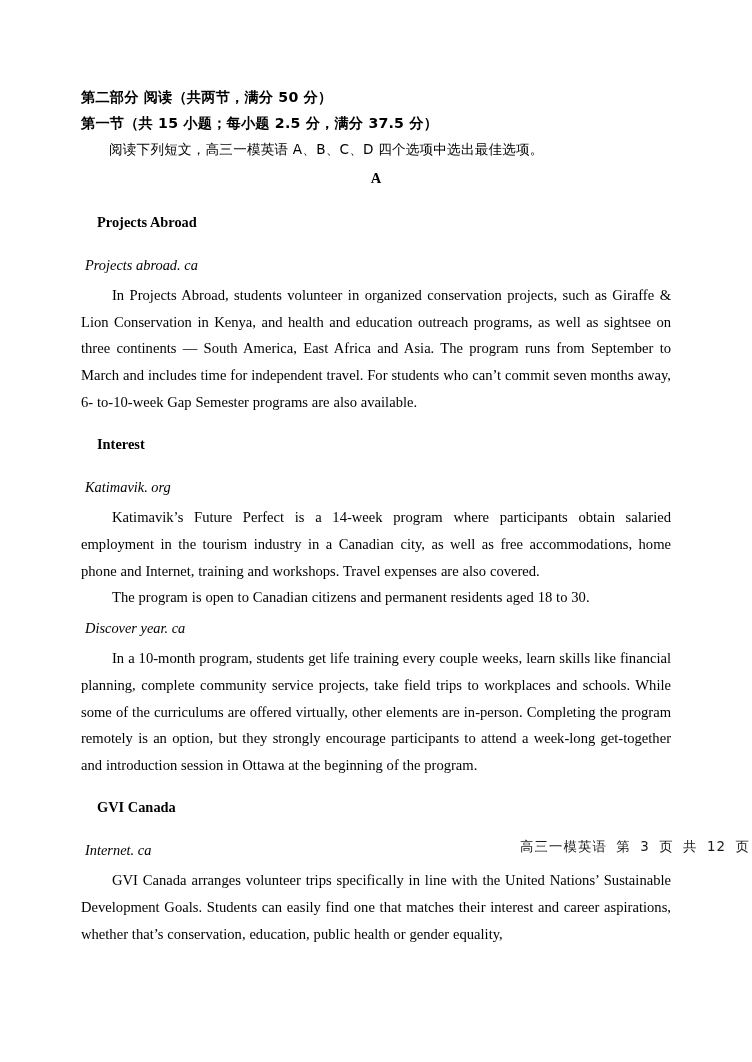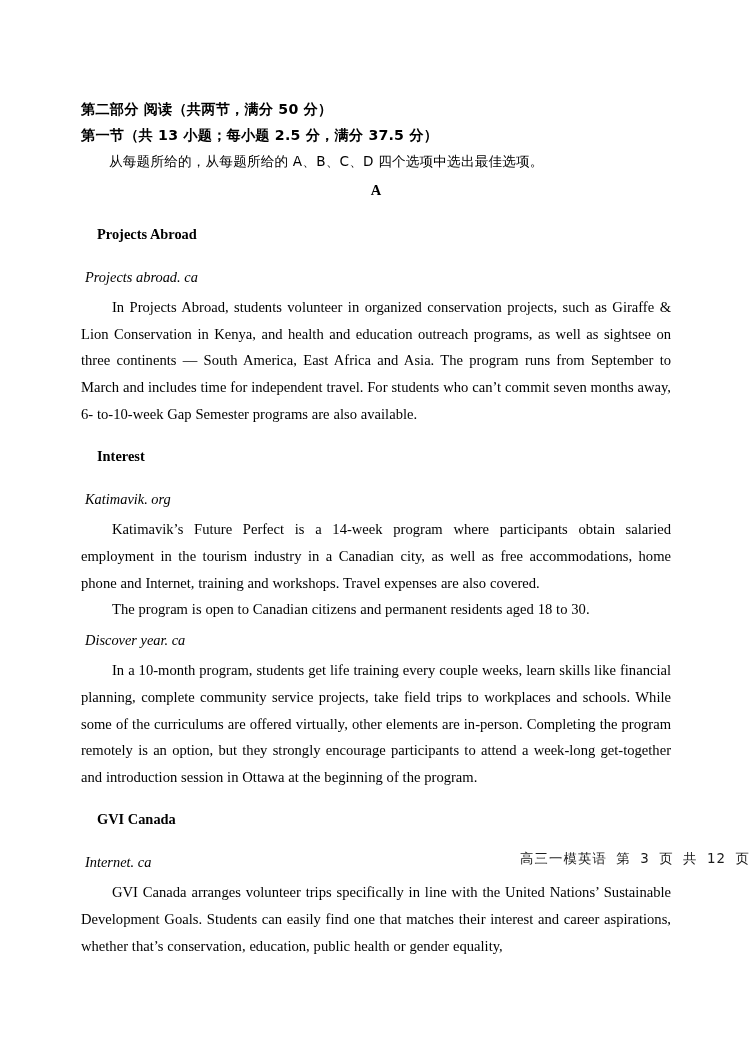--- a/index.html
+++ b/index.html
@@ -14,21 +14,21 @@
     position: relative;
     overflow: hidden;
     font-family: "Liberation Serif", "DejaVu Serif", serif;
     color: #000000;
     -webkit-font-smoothing: antialiased;
   }
 
   .page {
     position: absolute;
     left: 0;
-    top: 12px;
+    top: 0;
     width: 752px;
     height: 916px;
     background: #ffffff;
   }
 
   
   .content {
     position: absolute;
     left: 81px;
     top: 84px;
@@ -104,23 +104,23 @@
 </style>
 </head>
 <body>
 
 <div class="page">
 
   <div class="content">
 
     <div class="cn-heading">第二部分 阅读（共两节，满分 50 分）</div>
 
-    <div class="cn-heading">第一节（共 13 小题；每小题 2.5 分，满分 37.5 分）</div>
+    <div class="cn-heading">第一节（共 15 小题；每小题 2.5 分，满分 37.5 分）</div>
 
-    <div class="cn-instruction">从每题所给的，从每题所给的 A、B、C、D 四个选项中选出最佳选项。</div>
+    <div class="cn-instruction">阅读下列短文，高三一模英语 A、B、C、D 四个选项中选出最佳选项。</div>
 
     <div class="section-letter">A</div>
 
 
     <div class="program-name">Projects Abroad</div>
     <div class="program-site">Projects abroad. ca</div>
     <p class="body-para justify-all">In Projects Abroad, students volunteer in organized conservation projects, such as Giraffe &amp; Lion Conservation in Kenya, and health and education outreach programs, as well as sightsee on three continents — South America, East Africa and Asia. The program runs from September to March and includes time for independent travel. For students who can’t commit seven months away, 6- to-10-week Gap Semester programs are also available.</p>
 
     <div class="program-name">Interest</div>
     <div class="program-site">Katimavik. org</div>

